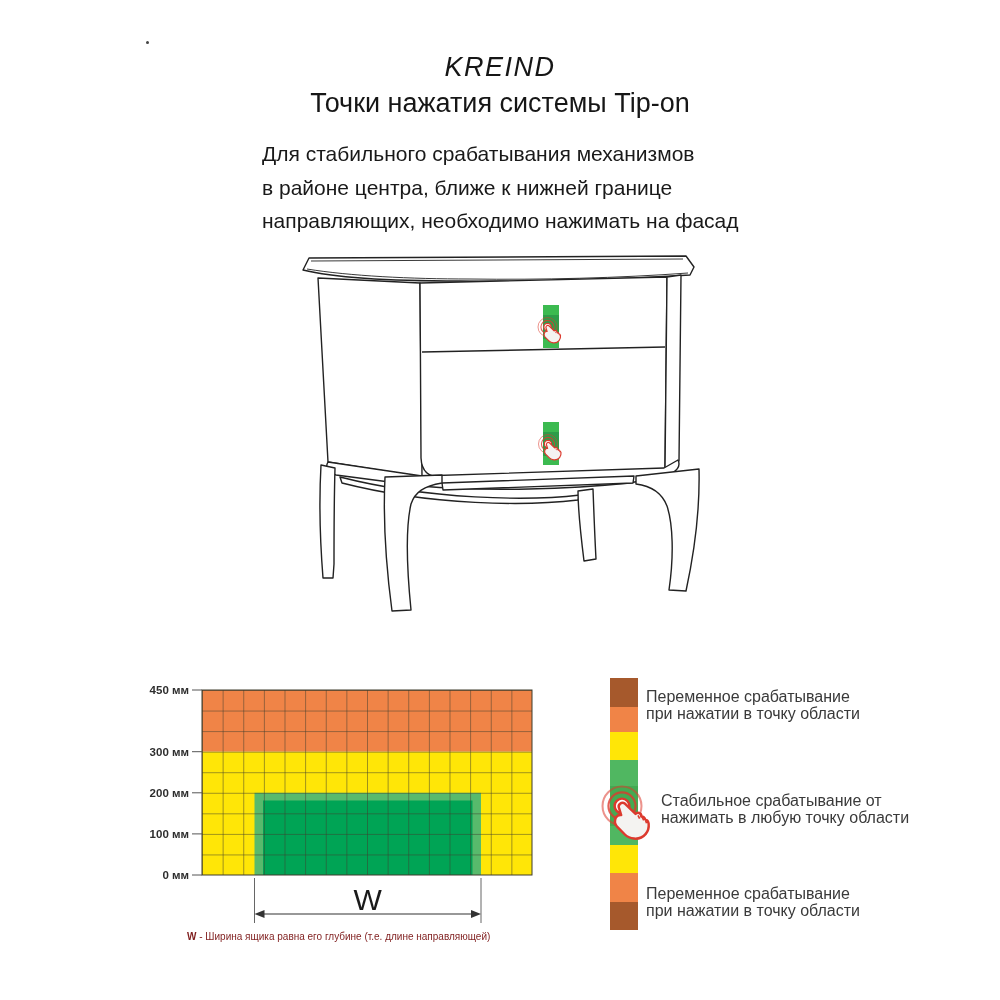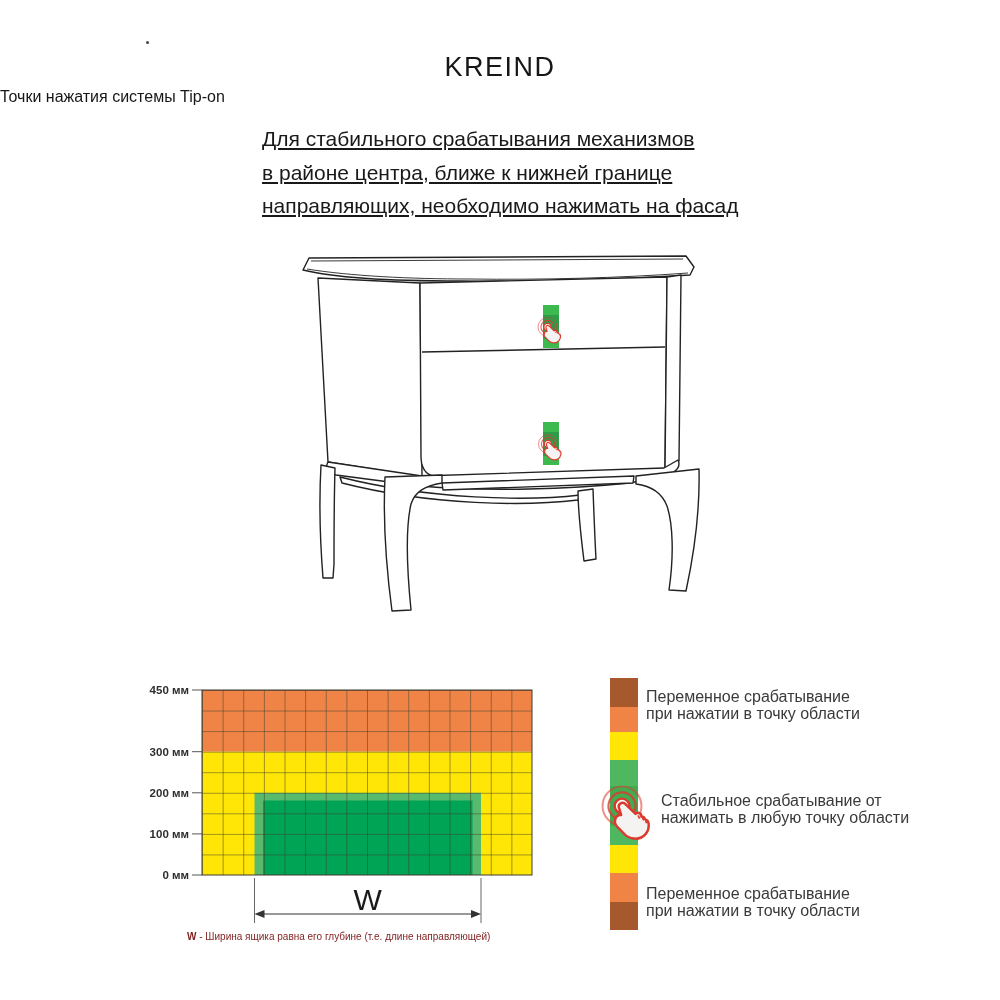--- a/index.html
+++ b/index.html
@@ -1,21 +1,21 @@
 <!DOCTYPE html>
 <html><head>
 <meta charset="utf-8">
 <style>
   html,body{margin:0;padding:0;background:#fff;}
   .page{position:relative;width:1000px;height:1000px;background:#fff;overflow:hidden;
         font-family:"Liberation Sans", sans-serif;color:#1b1b1b;}
   .abs{position:absolute;}
-  .brand{top:52px;left:0;width:1000px;text-align:center;font-size:27px;letter-spacing:1.5px;color:#161616;}
-  .subtitle{top:88px;left:0;width:1000px;font-size:16px;color:#161616;}
-  .desc{top:122px;left:262px;font-size:21px;line-height:33.5px;color:#191919;text-decoration:underline;}
+  .brand{top:52px;left:0;width:1000px;text-align:center;font-size:27px;letter-spacing:1.5px;color:#161616;font-style:italic;}
+  .subtitle{top:88px;left:0;width:1000px;text-align:center;font-size:27px;color:#161616;}
+  .desc{top:137px;left:262px;font-size:21px;line-height:33.5px;color:#191919;}
   .stray-dot{top:41px;left:146px;width:3px;height:3px;background:#444;border-radius:50%;}
   .caption{top:931px;left:187px;font-size:10px;color:#7f1d1d;}
   .caption b{font-weight:bold;}
   .legend-seg{left:610px;width:28px;}
   .legend-text{font-size:16px;line-height:16.5px;color:#3a3a3a;}
   svg text{font-family:"Liberation Sans", sans-serif;}
 </style>
 </head>
 <body>
 

